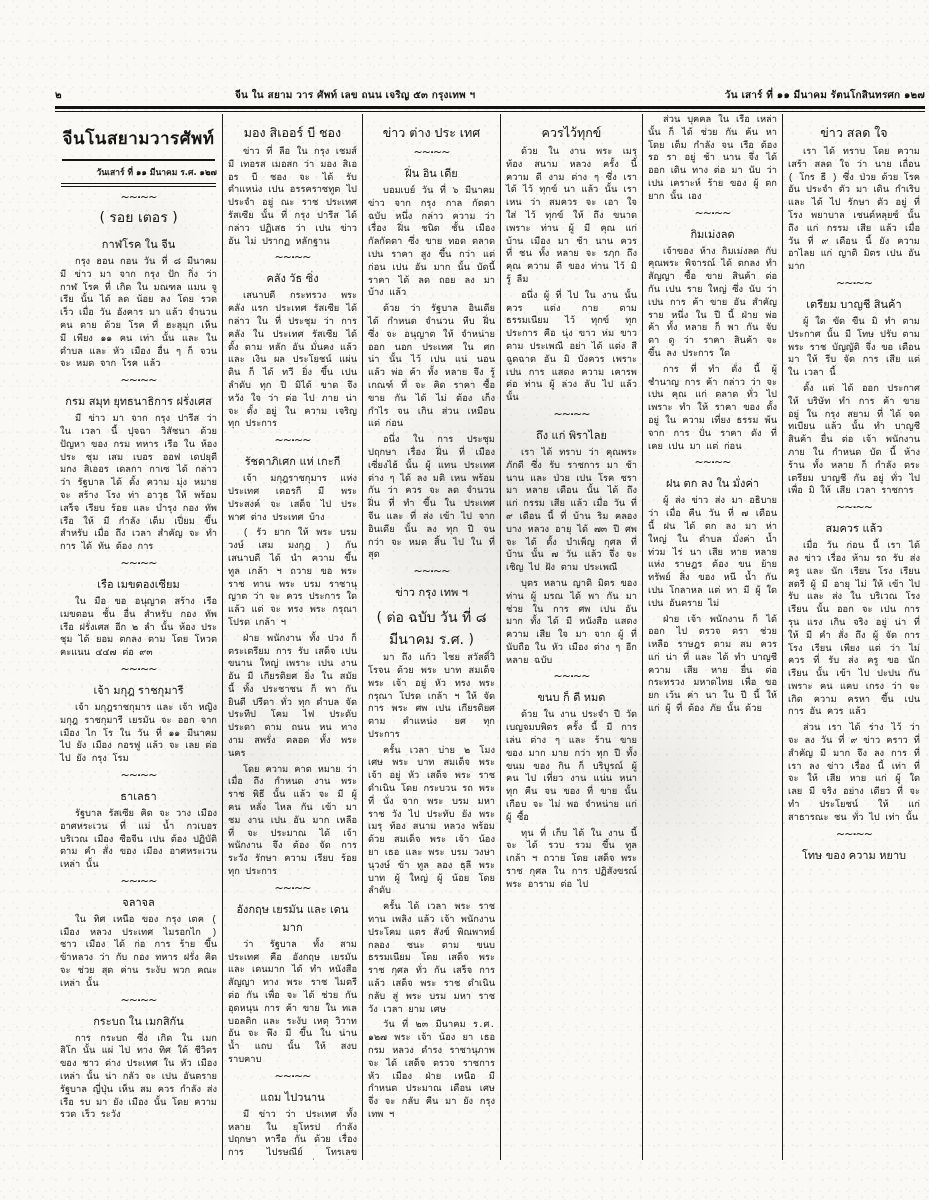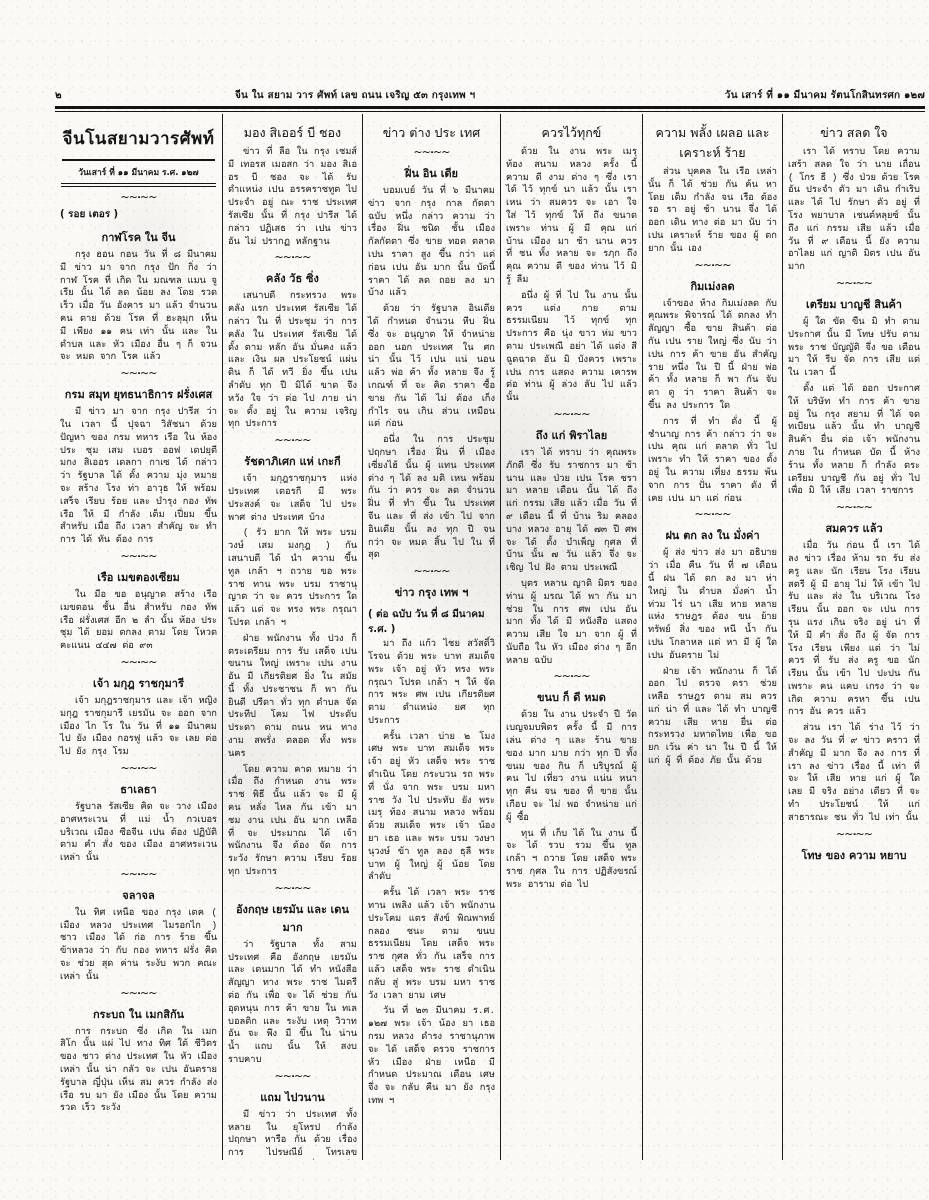--- a/index.html
+++ b/index.html
@@ -50,32 +50,32 @@
   .col:nth-child(4){width:142px;}
   .col:nth-child(5){width:140px;}
   .col:nth-child(6){width:143px;}
 
   .masthead{
     font-family:"DejaVu Serif",serif;
     font-size:17px;font-weight:bold;text-align:center;
     padding:10px 0 8px;letter-spacing:.5px;
   }
   .mast-rule1{border-top:2px solid #151515;margin:0 2px;}
-  .dateline{font-size:8.5px;font-weight:bold;text-align:center;padding:4px 0;}
+  .dateline{font-size:8.5px;font-weight:bold;text-align:right;padding:4px 0;}
   .mast-rule2{border-top:4px double #151515;margin:0 1px 4px;}
 
   .h2{
     font-size:12.5px;font-weight:normal;text-align:center;
     padding:9px 0 3px;
   }
   .h3{
-    font-size:11px;font-weight:bold;text-align:center;
+    font-size:11px;font-weight:normal;text-align:center;
     padding:5px 0 3px;
   }
-  .sub{font-size:10px;font-weight:bold;text-align:left;padding:2px 0;}
+  .sub{font-size:14px;font-weight:normal;text-align:center;padding:2px 0;}
   .para{
     margin:0 0 3px;font-size:9.3px;line-height:12.8px;
     text-align:justify;text-indent:15px;word-break:normal;font-family:Liberation Mono, monospace;
   }
   .orn{
     text-align:center;font-size:11px;line-height:10px;
     letter-spacing:-1px;font-weight:bold;color:#1a1a1a;
     padding:2px 0 1px;
     transform:scaleY(.8);
   }
@@ -170,21 +170,20 @@
         <div class="orn">~~·~~</div>
         <div class="h3">ถึง แก่ พิราไลย</div>
         <p class="para">เรา ได้ ทราบ ว่า คุณพระ ภักดี ซึ่ง รับ ราชการ มา ช้า นาน และ ป่วย เปน โรค ชรา มา หลาย เดือน นั้น ได้ ถึง แก่ กรรม เสีย แล้ว เมื่อ วัน ที่ ๙ เดือน นี้ ที่ บ้าน ริม คลอง บาง หลวง อายุ ได้ ๗๓ ปี ศพ จะ ได้ ตั้ง บำเพ็ญ กุศล ที่ บ้าน นั้น ๗ วัน แล้ว จึ่ง จะ เชิญ ไป ฝัง ตาม ประเพณี</p>
         <p class="para">บุตร หลาน ญาติ มิตร ของ ท่าน ผู้ มรณ ได้ พา กัน มา ช่วย ใน การ ศพ เปน อัน มาก ทั้ง ได้ มี หนังสือ แสดง ความ เสีย ใจ มา จาก ผู้ ที่ นับถือ ใน หัว เมือง ต่าง ๆ อีก หลาย ฉบับ</p>
         <div class="orn">~~·~~</div>
         <div class="h3">ขนบ ก็ ดี หมด</div>
         <p class="para">ด้วย ใน งาน ประจำ ปี วัด เบญจมบพิตร ครั้ง นี้ มี การ เล่น ต่าง ๆ และ ร้าน ขาย ของ มาก มาย กว่า ทุก ปี ทั้ง ขนม ของ กิน ก็ บริบูรณ์ ผู้ คน ไป เที่ยว งาน แน่น หนา ทุก คืน จน ของ ที่ ขาย นั้น เกือบ จะ ไม่ พอ จำหน่าย แก่ ผู้ ซื้อ</p>
         <p class="para">ทุน ที่ เก็บ ได้ ใน งาน นี้ จะ ได้ รวบ รวม ขึ้น ทูล เกล้า ฯ ถวาย โดย เสด็จ พระ ราช กุศล ใน การ ปฏิสังขรณ์ พระ อาราม ต่อ ไป</p>
       </div>
       <div class="col">
-        <div class="h2">ความ พลั้ง เผลอ และ เคราะห์ ร้าย</div>
         <p class="para">ส่วน บุคคล ใน เรือ เหล่า นั้น ก็ ได้ ช่วย กัน ค้น หา โดย เต็ม กำลัง จน เรือ ต้อง รอ รา อยู่ ช้า นาน จึ่ง ได้ ออก เดิน ทาง ต่อ มา นับ ว่า เปน เคราะห์ ร้าย ของ ผู้ ตก ยาก นั้น เอง</p>
         <div class="orn">~~·~~</div>
         <div class="h3">กิมเม่งลด</div>
         <p class="para">เจ้าของ ห้าง กิมเม่งลด กับ คุณพระ พิจารณ์ ได้ ตกลง ทำ สัญญา ซื้อ ขาย สินค้า ต่อ กัน เปน ราย ใหญ่ ซึ่ง นับ ว่า เปน การ ค้า ขาย อัน สำคัญ ราย หนึ่ง ใน ปี นี้ ฝ่าย พ่อ ค้า ทั้ง หลาย ก็ พา กัน จับ ตา ดู ว่า ราคา สินค้า จะ ขึ้น ลง ประการ ใด</p>
         <p class="para">การ ที่ ทำ ดั่ง นี้ ผู้ ชำนาญ การ ค้า กล่าว ว่า จะ เปน คุณ แก่ ตลาด ทั่ว ไป เพราะ ทำ ให้ ราคา ของ ตั้ง อยู่ ใน ความ เที่ยง ธรรม พ้น จาก การ ปั่น ราคา ดัง ที่ เคย เปน มา แต่ ก่อน</p>
         <div class="orn">~~·~~</div>
         <div class="h3">ฝน ตก ลง ใน มั่งค่า</div>
         <p class="para">ผู้ ส่ง ข่าว ส่ง มา อธิบาย ว่า เมื่อ คืน วัน ที่ ๗ เดือน นี้ ฝน ได้ ตก ลง มา ห่า ใหญ่ ใน ตำบล มั่งค่า น้ำ ท่วม ไร่ นา เสีย หาย หลาย แห่ง ราษฎร ต้อง ขน ย้าย ทรัพย์ สิ่ง ของ หนี น้ำ กัน เปน โกลาหล แต่ หา มี ผู้ ใด เปน อันตราย ไม่</p>
         <p class="para">ฝ่าย เจ้า พนักงาน ก็ ได้ ออก ไป ตรวจ ตรา ช่วย เหลือ ราษฎร ตาม สม ควร แก่ น่า ที่ และ ได้ ทำ บาญชี ความ เสีย หาย ยื่น ต่อ กระทรวง มหาดไทย เพื่อ ขอ ยก เว้น ค่า นา ใน ปี นี้ ให้ แก่ ผู้ ที่ ต้อง ภัย นั้น ด้วย</p>
       </div>

